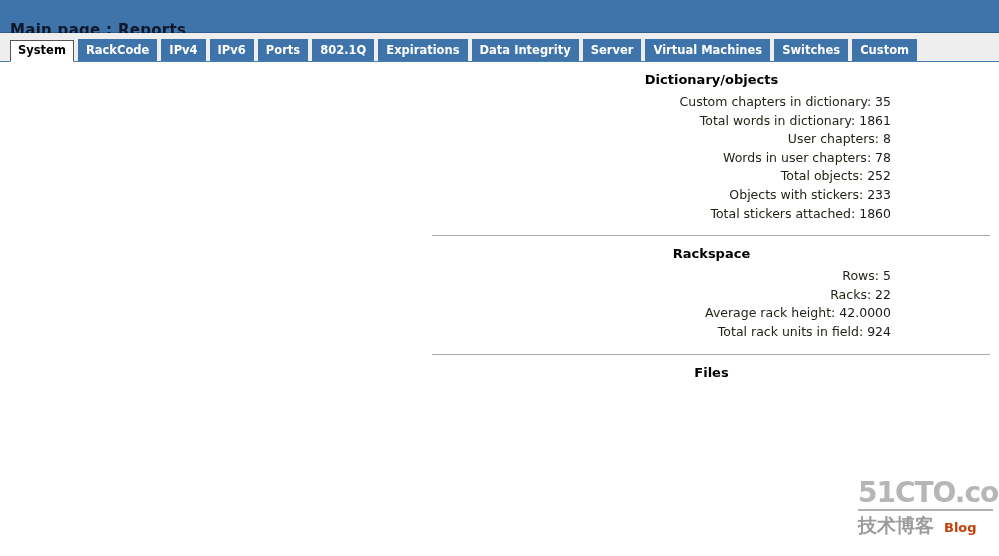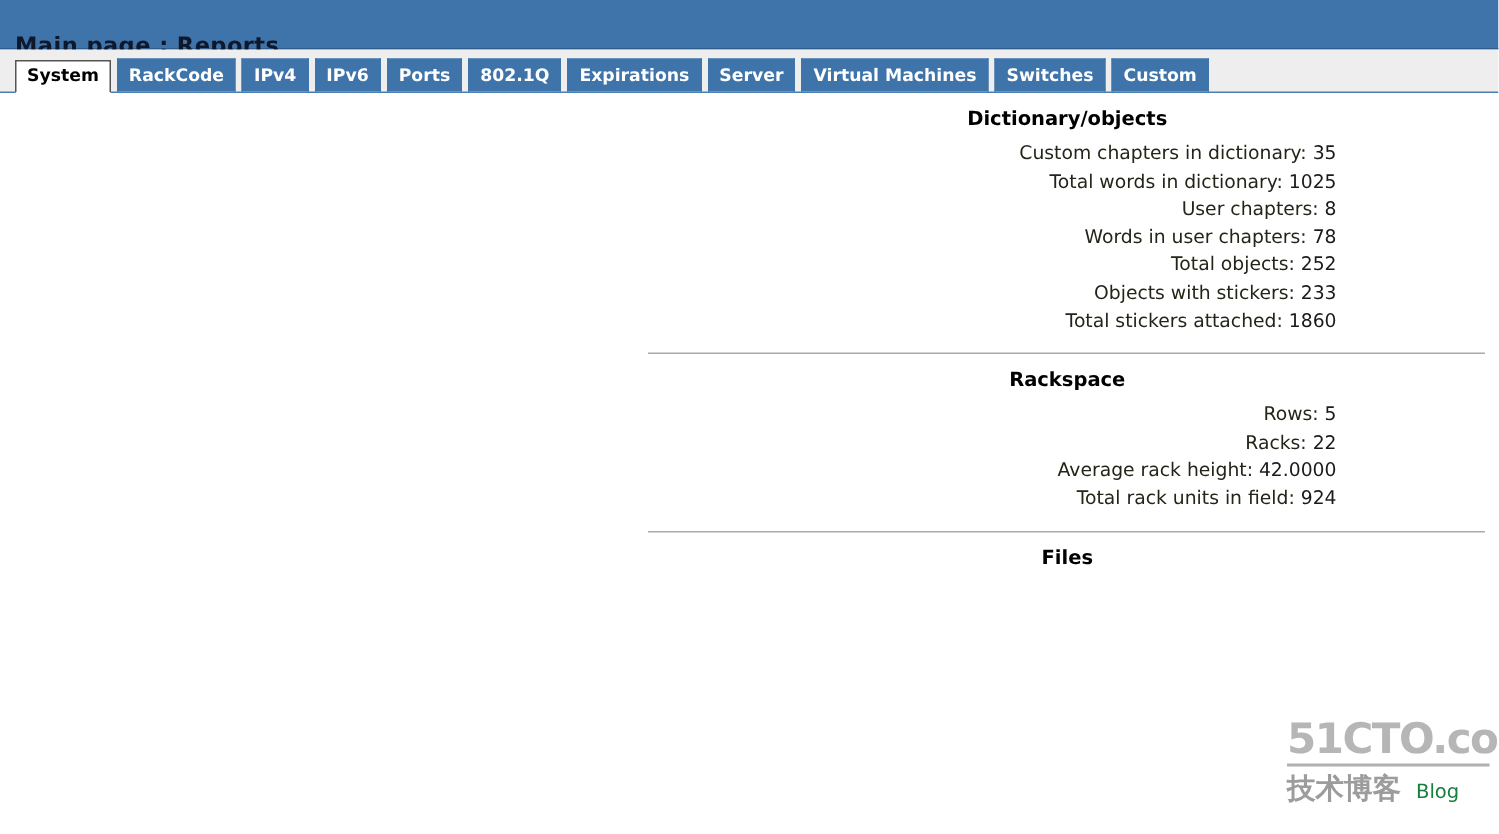--- a/index.html
+++ b/index.html
@@ -157,22 +157,22 @@
     font-family: "DejaVu Sans", sans-serif;
     font-size: 19px;
     font-weight: bold;
     color: #9c9c9c;
     letter-spacing: 0px;
     text-shadow: 1px 1px 0 #ffffff;
   }
   #watermark .wm-blog {
     font-family: "DejaVu Sans", "Liberation Sans", sans-serif;
     font-size: 13px;
-    font-weight: normal;
-    color: #15803d;
+    font-weight: bold;
+    color: #c2410c;
     margin-left: 10px;
     text-shadow: 1px 1px 0 #ffffff;
   }
 </style>
 </head>
 <body>
 
 <div id="page-header">
   <span class="title">Main page : Reports</span>
 </div>
@@ -192,20 +192,23 @@
       <span>IPv6</span>
     </div>
     <div class="tab">
       <span>Ports</span>
     </div>
     <div class="tab">
       <span>802.1Q</span>
     </div>
     <div class="tab">
       <span>Expirations</span>
+    </div>
+    <div class="tab">
+      <span>Data Integrity</span>
     </div>
     <div class="tab">
       <span>Server</span>
     </div>
     <div class="tab">
       <span>Virtual Machines</span>
     </div>
     <div class="tab">
       <span>Switches</span>
     </div>
@@ -213,21 +216,21 @@
       <span>Custom</span>
     </div>
   </div>
 
 <div id="content">
 
 <div class="report-block">
       <div class="block-title title-offset">Dictionary/objects</div>
       <ul class="stats">
         <li><span class="stat-label">Custom chapters in dictionary:</span> <span class="stat-value">35</span></li>
-        <li><span class="stat-label">Total words in dictionary:</span> <span class="stat-value">1025</span></li>
+        <li><span class="stat-label">Total words in dictionary:</span> <span class="stat-value">1861</span></li>
         <li><span class="stat-label">User chapters:</span> <span class="stat-value">8</span></li>
         <li><span class="stat-label">Words in user chapters:</span> <span class="stat-value">78</span></li>
         <li><span class="stat-label">Total objects:</span> <span class="stat-value">252</span></li>
         <li><span class="stat-label">Objects with stickers:</span> <span class="stat-value">233</span></li>
         <li><span class="stat-label">Total stickers attached:</span> <span class="stat-value">1860</span></li>
       </ul>
     </div>
     <div class="section-divider"></div>
     <div class="report-block">
       <div class="block-title title-offset">Rackspace</div>

